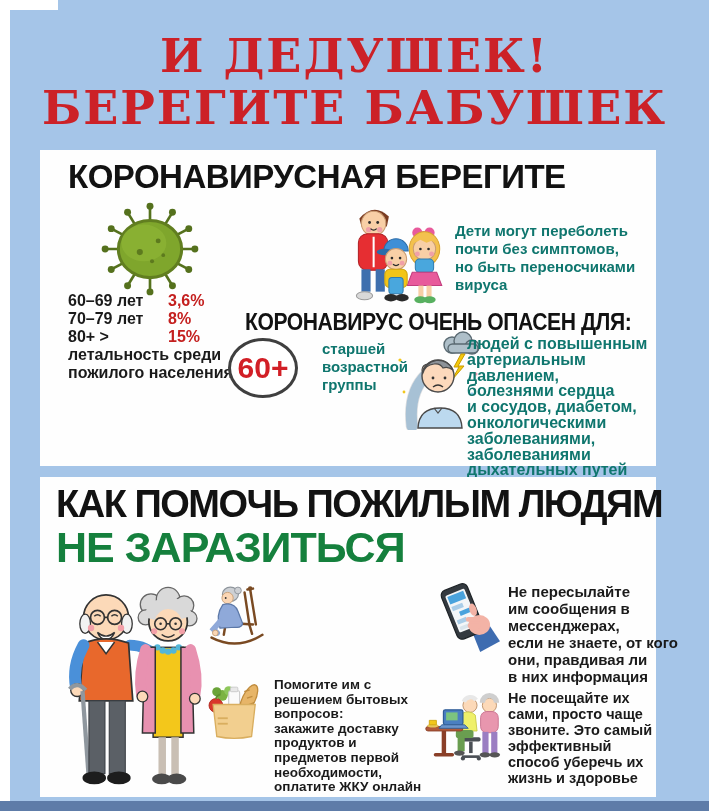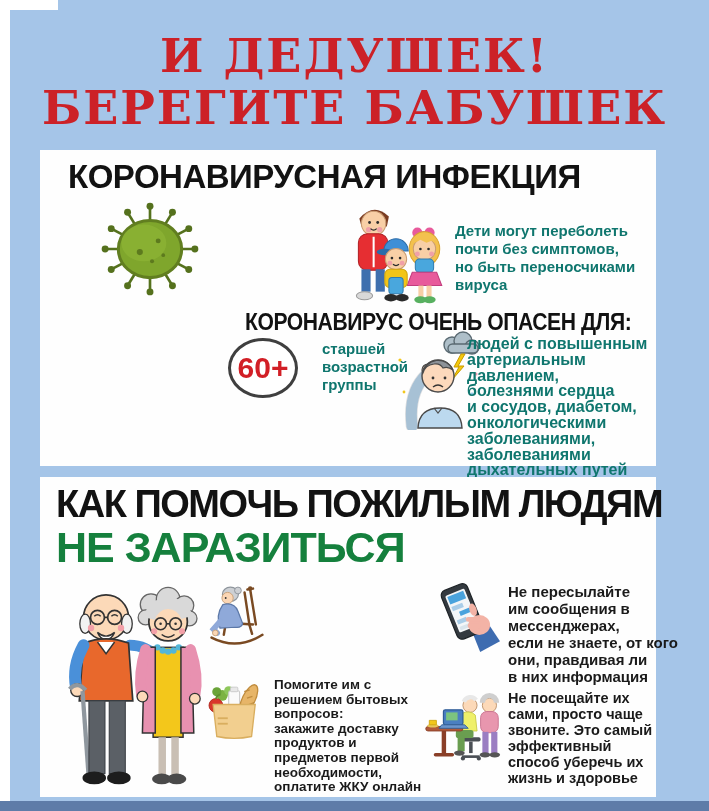--- a/index.html
+++ b/index.html
@@ -69,21 +69,21 @@
 <div class="abs edge-top"></div>
 <div class="abs edge-bottom"></div>
 
 <div class="abs poster-title">
   <div>И ДЕДУШЕК!</div>
   <div>БЕРЕГИТЕ БАБУШЕК</div>
 </div>
 
 <div class="abs panel panel1">
 
-  <div class="abs h-black s1-heading">КОРОНАВИРУСНАЯ ИНФЕКЦИЯ</div>
+  <div class="abs h-black s1-heading">КОРОНАВИРУСНАЯ БЕРЕГИТЕ</div>
 
   <div class="abs" style="left:25px;top:46px;width:170px;height:102px;">
     <svg width="170" height="102" viewBox="0 0 100 100">
       <g stroke="#55711d" stroke-width="2.6">
         <line x1="50" y1="52" x2="94" y2="52"></line>
           <line x1="50" y1="52" x2="88" y2="72"></line>
         <line x1="50" y1="52" x2="72" y2="88"></line>
           <line x1="50" y1="52" x2="50" y2="94"></line>
         <line x1="50" y1="52" x2="28" y2="88"></line>
           <line x1="50" y1="52" x2="12" y2="72"></line>
@@ -110,20 +110,36 @@
       </g>
       <ellipse cx="50" cy="52" rx="31" ry="28" fill="#7fa62c" stroke="#617e20" stroke-width="3"></ellipse>
       <ellipse cx="44" cy="46" rx="22" ry="18" fill="#8cb335" opacity="0.8"></ellipse>
       <circle cx="40" cy="55" r="3" fill="#5d7a1e"></circle>
         <circle cx="58" cy="44" r="2.4" fill="#5d7a1e"></circle>
       <circle cx="52" cy="64" r="2" fill="#5d7a1e"></circle>
         <circle cx="63" cy="58" r="1.8" fill="#5d7a1e"></circle>
     </svg>
   </div>
 
+  <div class="abs stats">
+    <div class="stats-row">
+      <span class="stats-age">60–69 лет</span>
+      <span class="stats-val">3,6%</span>
+    </div>
+    <div class="stats-row">
+      <span class="stats-age">70–79 лет</span>
+      <span class="stats-val">8%</span>
+    </div>
+    <div class="stats-row">
+      <span class="stats-age">80+ &gt;</span>
+      <span class="stats-val">15%</span>
+    </div>
+    <div class="stats-caption">летальность среди
+пожилого населения</div>
+  </div>
 
   <div class="abs" style="left:295px;top:46px;width:122px;height:112px;">
     <svg width="122" height="112" viewBox="0 0 120 110">
 
       <path d="M24 22 q14 -16 29 -2 l-2 10 l-25 0 z" fill="#7a3b20"></path>
       <circle cx="38" cy="27" r="12" fill="#f8cfa6" stroke="#c99b72" stroke-width="1"></circle>
       <circle cx="33" cy="33" r="2.6" fill="#f0a0a8"></circle>
         <circle cx="44" cy="33" r="2.6" fill="#f0a0a8"></circle>
       <circle cx="34" cy="26" r="1.4" fill="#2a2a2a"></circle>
         <circle cx="42" cy="26" r="1.4" fill="#2a2a2a"></circle>

